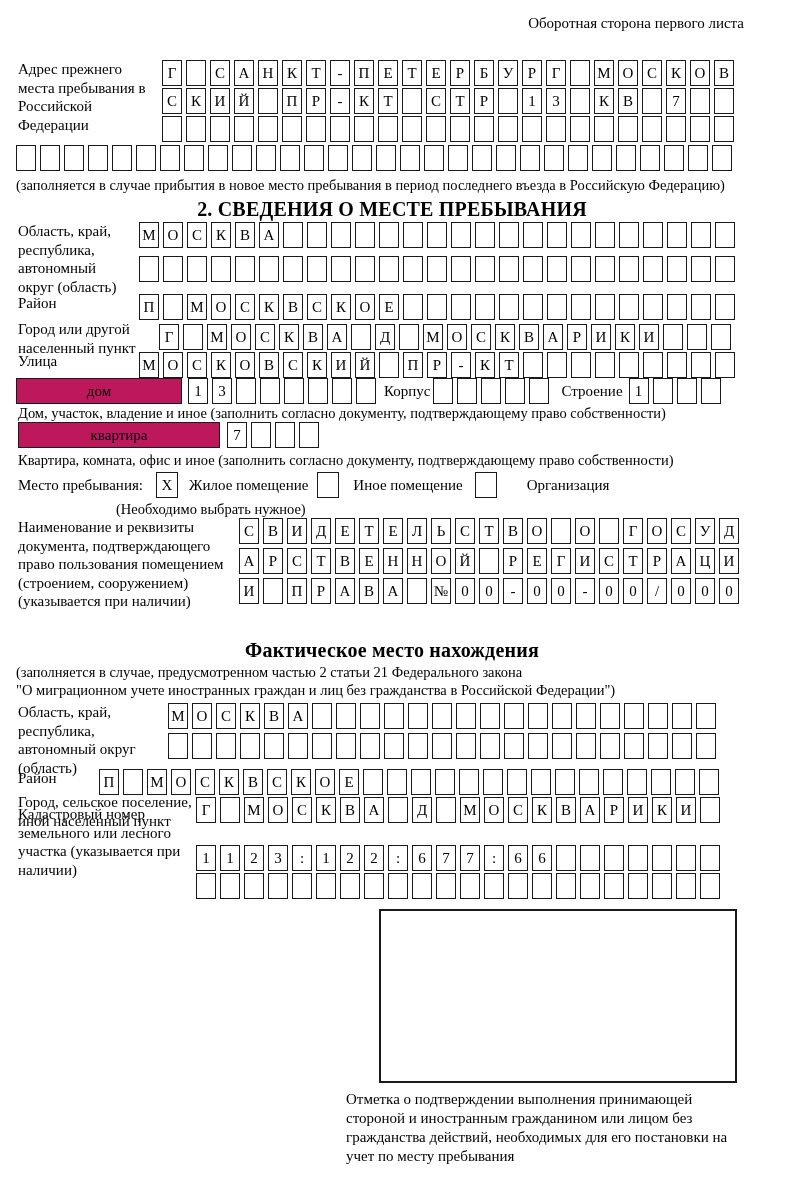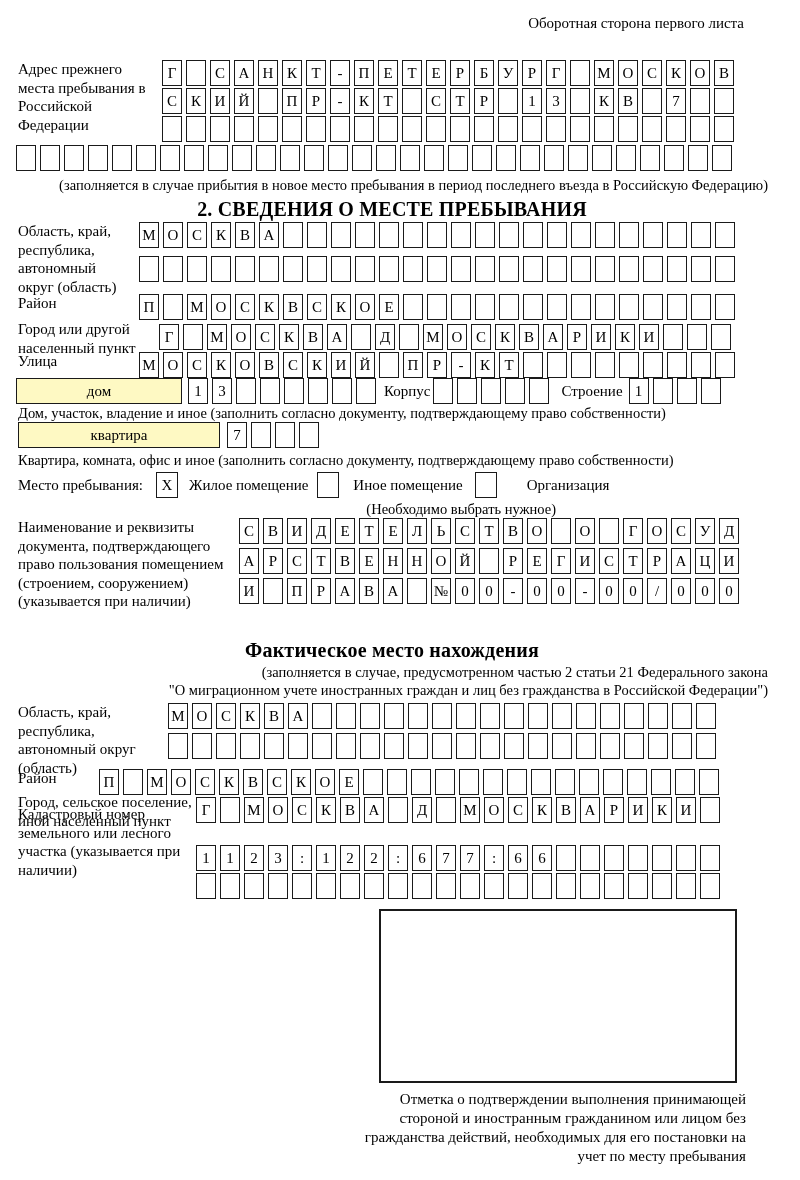--- a/index.html
+++ b/index.html
@@ -15,24 +15,24 @@
   .flabel { position:absolute; left:2px; top:0; font-size:15px; line-height:1.24; }
   .cells { display:flex; gap:4px; }
   .cell {
     flex:0 0 20px; width:20px; height:26px;
     border:1.8px solid #1a1a1a;
     display:flex; align-items:center; justify-content:center;
     font-size:15px; line-height:1; background:#fff;
   }
   .mb2 { margin-bottom:2px; }
   .caption { font-size:14.5px; line-height:18px; }
-  .center { text-align:right; }
+  .center { text-align:left; }
   .sec-title { font-weight:bold; font-size:20px; line-height:21px; text-align:center; letter-spacing:.2px; }
   .widebox {
-    height:26px; border:1.8px solid #1a1a1a; background:#fef9c3;
+    height:26px; border:1.8px solid #1a1a1a; background:#be185d;
     display:flex; align-items:center; justify-content:center; font-size:15px;
   }
   .checkbox {
     width:22px; height:26px; border:1.8px solid #1a1a1a; background:#fff;
     display:flex; align-items:center; justify-content:center; font-size:15px;
   }
   .inline-label { font-size:15px; line-height:26px; white-space:nowrap; }
   .hrow { display:flex; align-items:flex-start; }
   .stamp-box { border:2px solid #1a1a1a; background:#fff; }
 </style>

